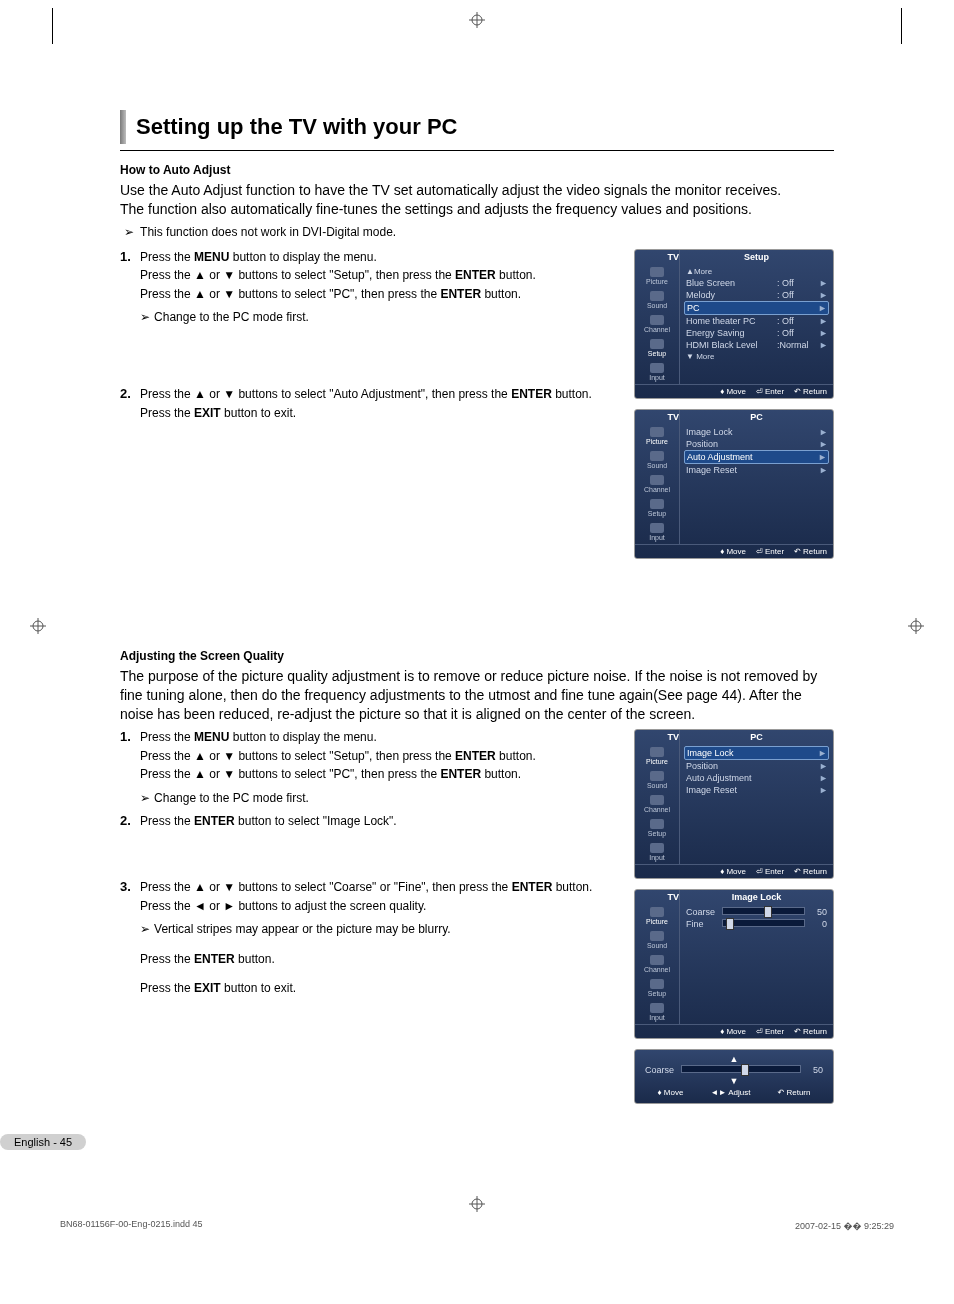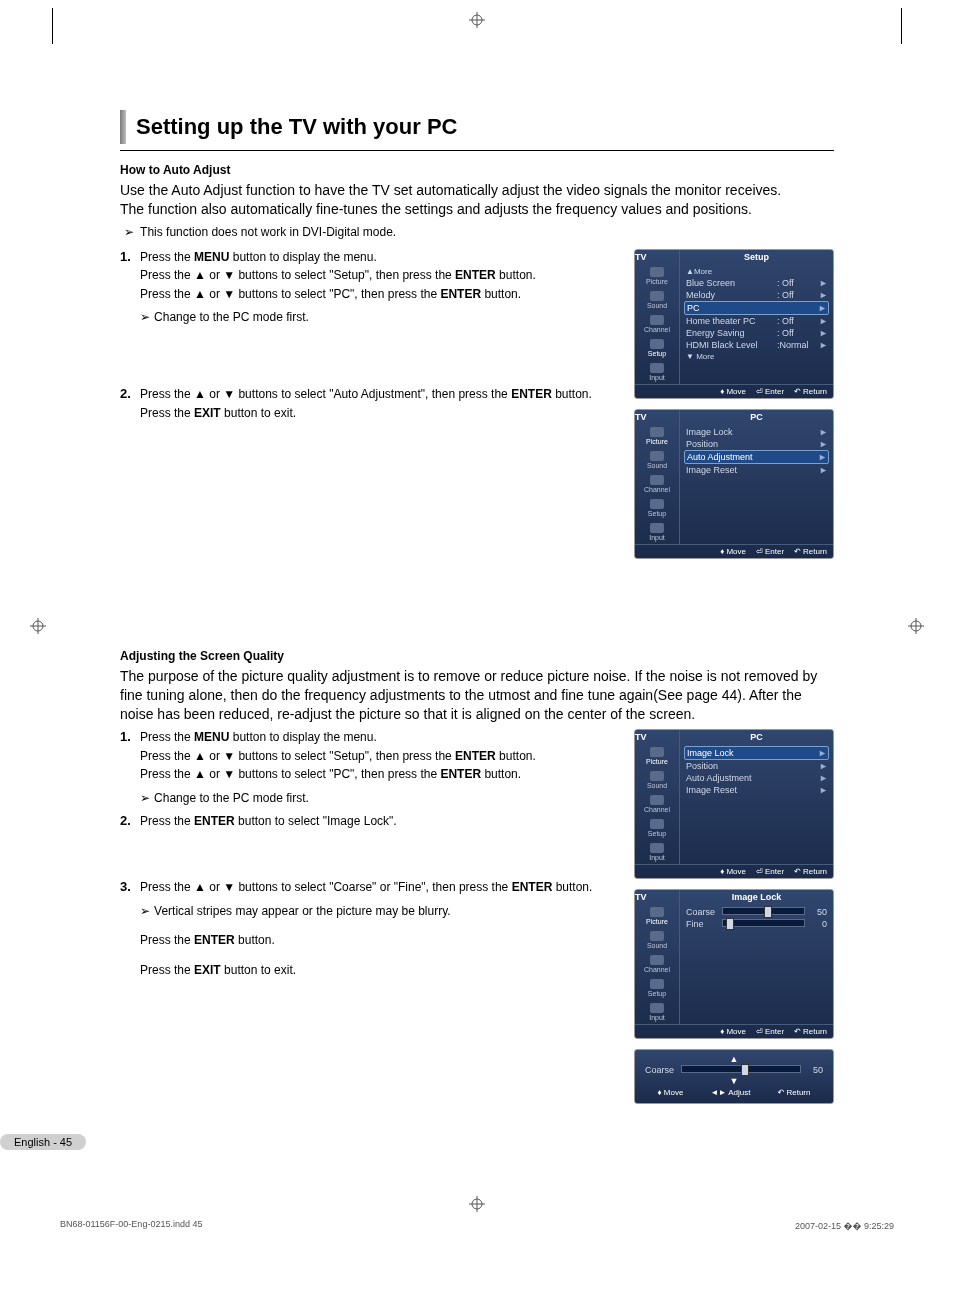--- a/index.html
+++ b/index.html
@@ -20,21 +20,21 @@
   .right{width:200px;flex-shrink:0}
   .steps{margin:0;padding:0;list-style:none}
   .step{display:flex;margin-bottom:8px}
   .step-num{font-weight:bold;font-size:13px;width:20px;flex-shrink:0}
   .step-body{flex:1;line-height:1.45}
   .step-body .line{margin-bottom:1px}
   .sub-note{display:flex;align-items:flex-start;margin:6px 0 0 0}
   .sub-note-icon{margin-right:4px}
   .osd{background:#1a2a4a;background:linear-gradient(#31466e,#1a2a4a);border:1px solid #999;border-radius:3px;font-size:9px;color:#fff;margin-bottom:10px;position:relative}
   .osd-head{display:flex;align-items:stretch}
-  .osd-tab{width:44px;text-align:left;font-weight:bold;font-size:9px;padding:2px 0;border-right:1px solid #4a5a7a}
+  .osd-tab{width:44px;text-align:right;font-weight:bold;font-size:9px;padding:2px 0;border-right:1px solid #4a5a7a}
   .osd-title{flex:1;text-align:center;font-weight:bold;padding:2px 0}
   .osd-body{display:flex}
   .osd-side{width:44px;border-right:1px solid #4a5a7a;display:flex;flex-direction:column}
   .osd-side-item{display:flex;flex-direction:column;align-items:center;padding:3px 0;color:#bcc6d8;font-size:7px}
   .osd-side-item .ico{width:14px;height:10px;background:#5a6a8a;border-radius:2px;margin-bottom:1px}
   .osd-side-item.active{color:#fff}
   .osd-main{flex:1;padding:2px 4px}
   .osd-row{display:flex;align-items:center;padding:1px 2px;color:#d0d8e8}
   .osd-row.hl{background:#1e4a8a;border:1px solid #7aa0d0;border-radius:2px;color:#fff}
   .osd-row .lbl{flex:1}
@@ -289,20 +289,21 @@
             <li class="step" style="margin-bottom: 48px;">
               <div class="step-num">2.</div>
               <div class="step-body">
                 <div class="line">Press the <b>ENTER</b> button to select "Image Lock".</div>
               </div>
             </li>
             <li class="step">
               <div class="step-num">3.</div>
               <div class="step-body">
                 <div class="line">Press the ▲ or ▼ buttons to select "Coarse" or "Fine", then press the <b>ENTER</b> button.</div>
+                <div class="line">Press the ◄ or ► buttons to adjust the screen quality.</div>
                 <div class="sub-note">
                   <span class="sub-note-icon">➢</span>
                   <span>Vertical stripes may appear or the picture may be blurry.</span>
                 </div>
                 <div class="line" style="margin-top: 12px;">Press the <b>ENTER</b> button.</div>
                 <div class="line" style="margin-top: 12px;">Press the <b>EXIT</b> button to exit.</div>
               </div>
             </li>
           </ol>
       </div>

